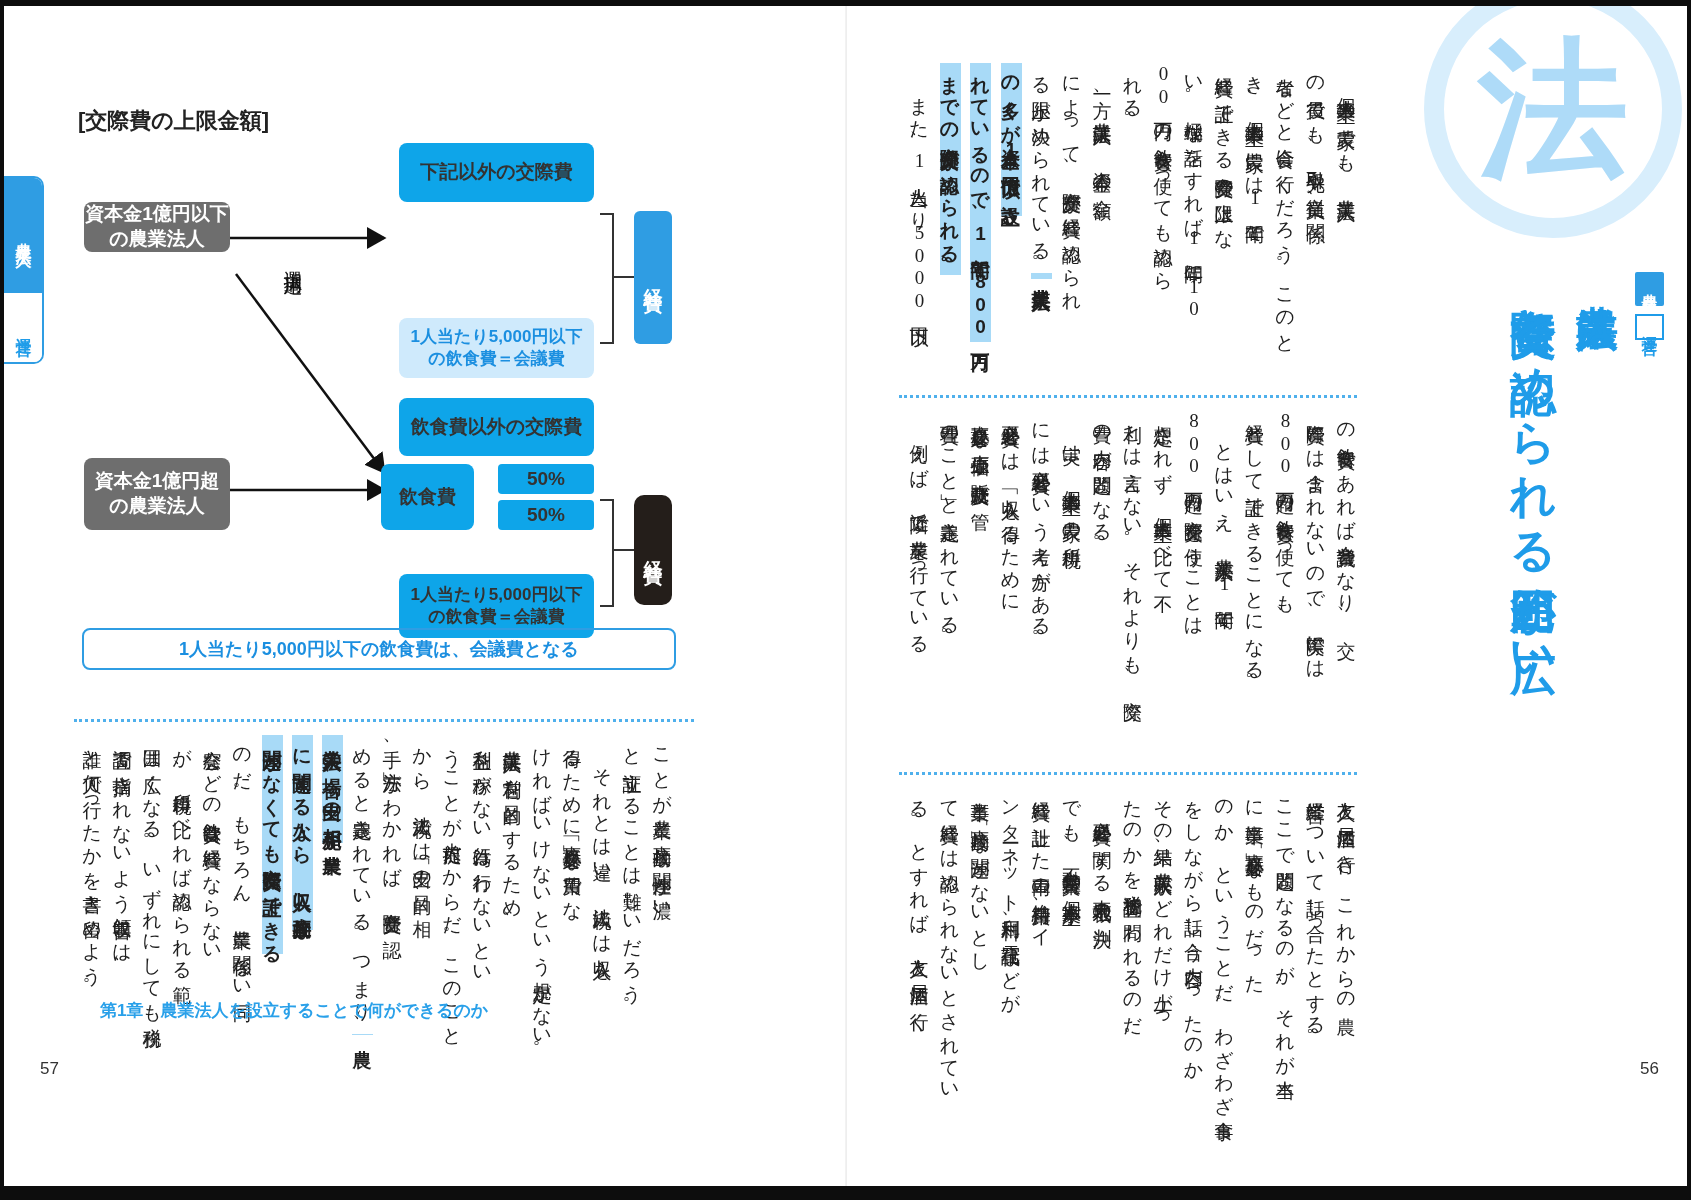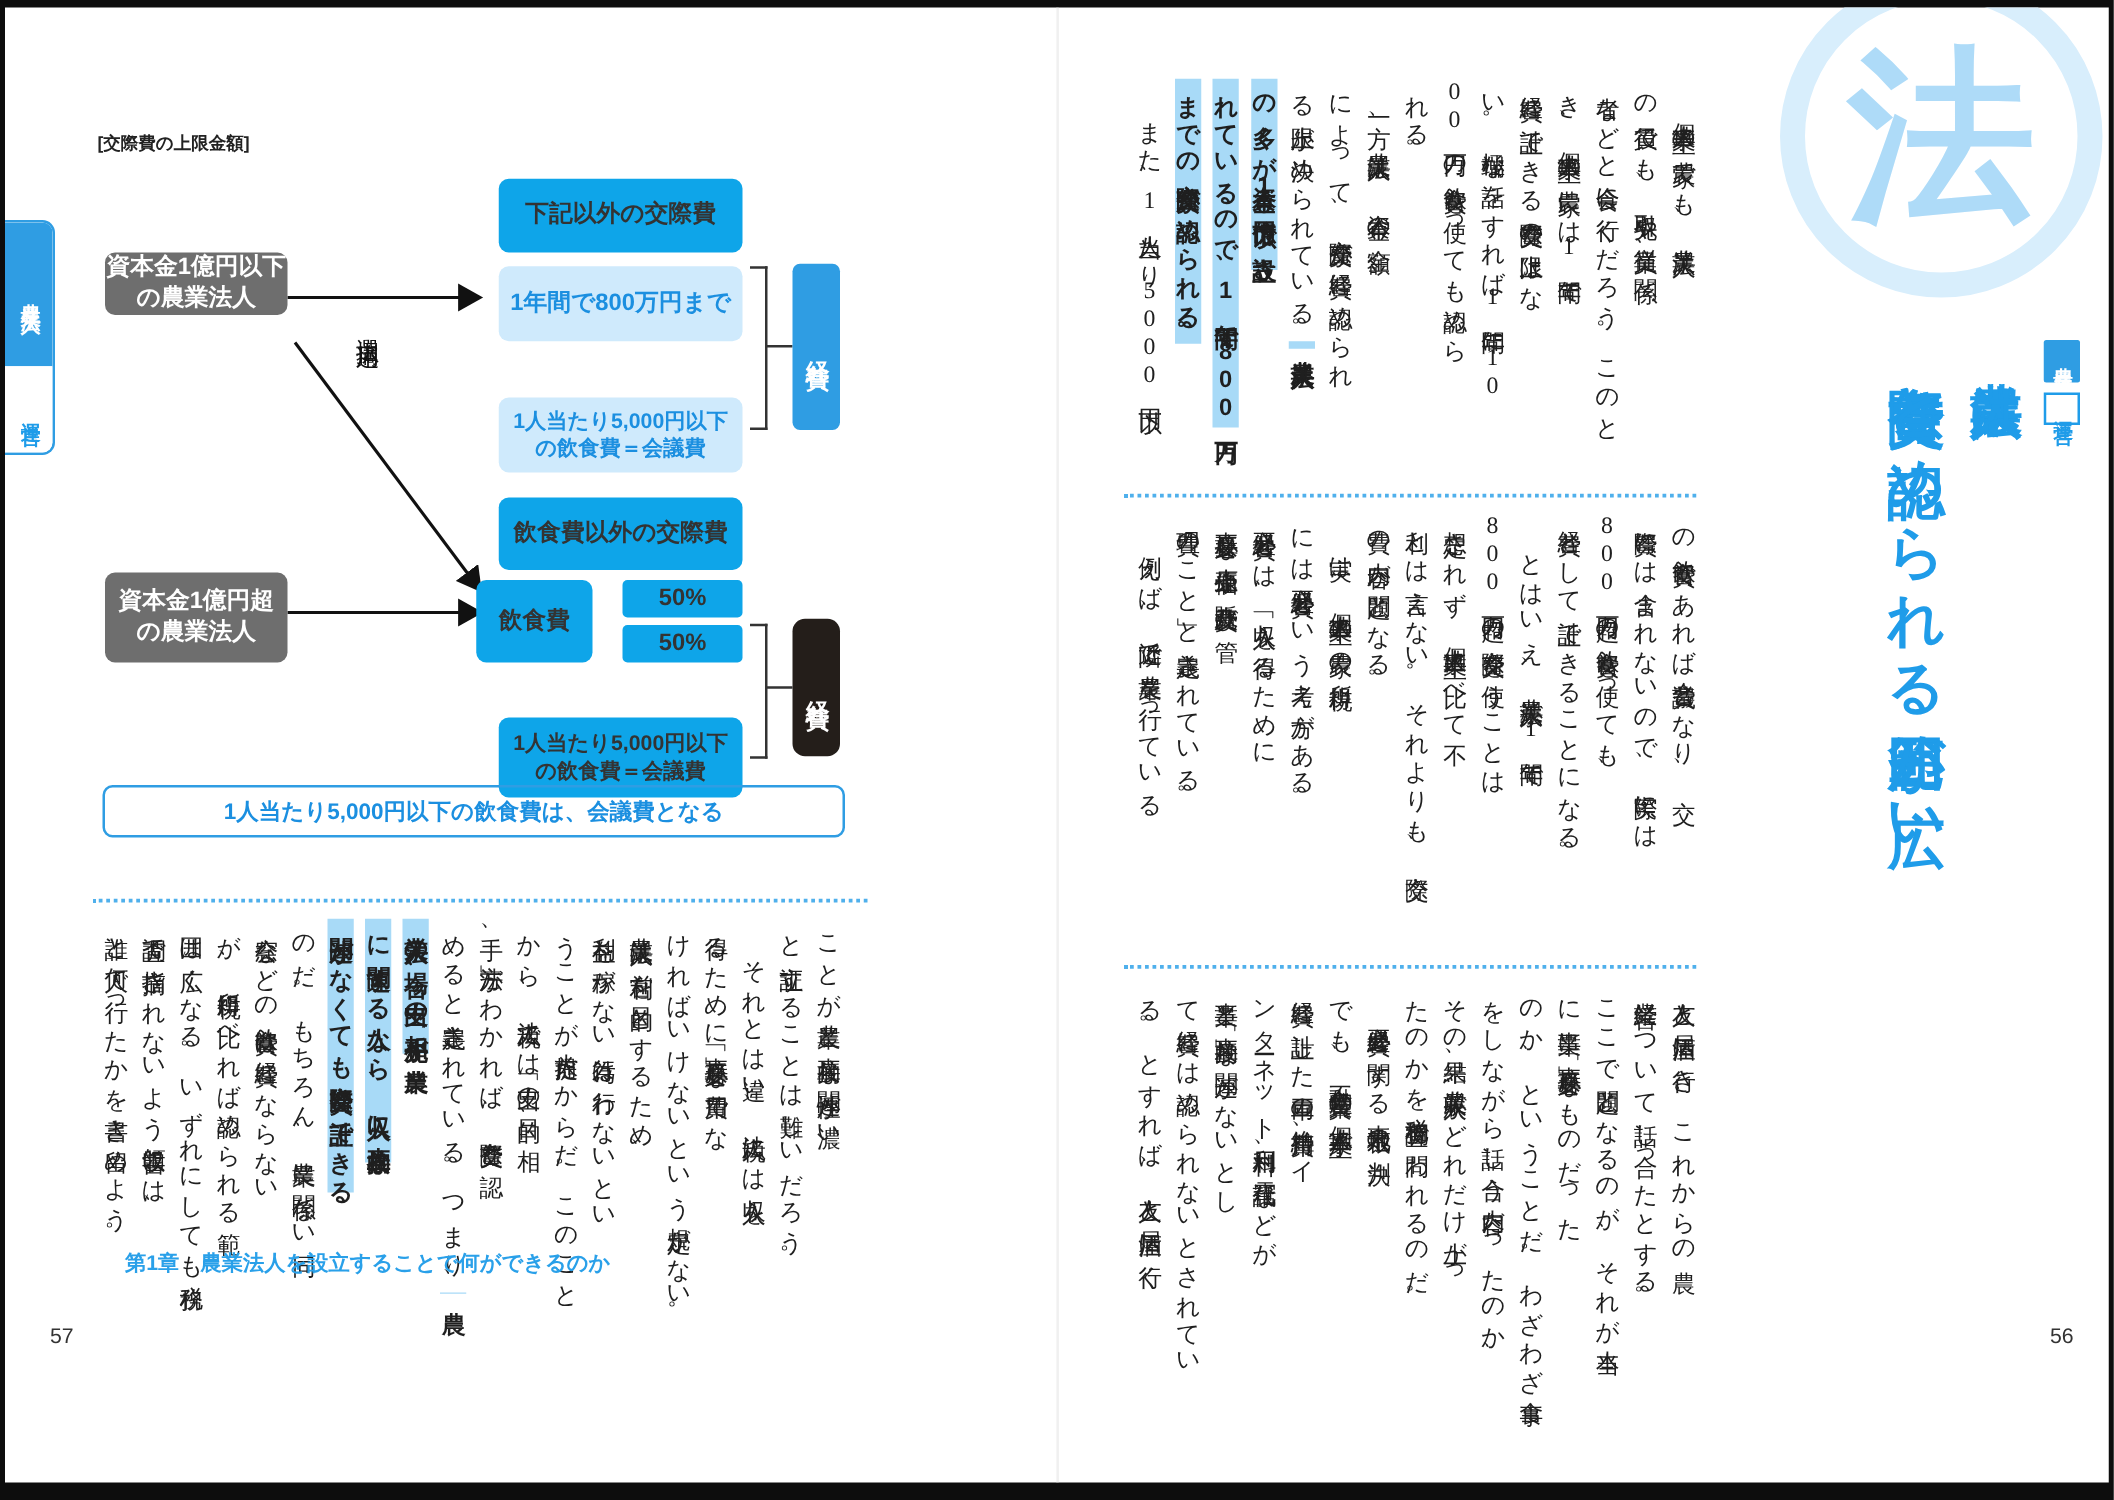--- a/index.html
+++ b/index.html
@@ -24,21 +24,21 @@
   .lblue{background:#cfeafc;color:#1b8fe0;font-size:19px;}
   .small2{font-size:17px;margin-top:36px;}
   .badge{position:absolute;display:flex;align-items:center;justify-content:center;color:#fff;
          font-weight:700;font-size:19px;letter-spacing:5px;}
   .badge-blue{background:#2f9de3;border-radius:6px;}
   .badge-black{background:#241e1a;border-radius:10px;}
   .bracket{position:absolute;border-top:2px solid #333;border-right:2px solid #333;border-bottom:2px solid #333;}
   .connector{position:absolute;border-top:2px solid #333;height:0;}
   .note{position:absolute;border:2px solid #2f9de3;border-radius:8px;color:#1b8fe0;font-weight:700;
         font-size:18px;display:flex;align-items:center;justify-content:center;}
-  .dheading{position:absolute;font-size:14px;font-weight:700;color:#222;}
+  .dheading{position:absolute;font-size:22px;font-weight:700;color:#222;}
   
   .edge-tab{position:absolute;left:0;top:170px;width:40px;height:188px;border:2px solid #2f9de3;border-left:none;
             border-radius:0 10px 10px 0;overflow:hidden;display:flex;flex-direction:column;box-sizing:border-box;}
   .edge-tab .t1{height:115px;background:#2f9de3;color:#fff;display:flex;align-items:center;justify-content:center;
             font-size:16px;font-weight:700;letter-spacing:3px;}
   .edge-tab .t2{flex:1;background:#fff;color:#1f9ce9;display:flex;align-items:center;justify-content:center;
             font-size:16px;font-weight:700;letter-spacing:3px;}
   
   .title-wrap{position:absolute;left:1504px;top:266px;display:flex;flex-direction:row-reverse;gap:14px;align-items:flex-start;}
   .tags-col{display:flex;flex-direction:column;gap:8px;align-items:center;width:30px;}
@@ -83,21 +83,20 @@
     <span>の農業法人</span></span>
   </div>
   <div class="dbox gray" style="left:80px;top:452px;width:146px;height:72px;">
     <span><span>資本金1億円超</span><br>
     <span>の農業法人</span></span>
   </div>
 
   <div class="v abs" style="left:276px;top:250px;font-size:19px;letter-spacing:2px;color:#111;font-weight:500;">選択適用</div>
 
   <div class="dbox lgray" style="left:395px;top:137px;width:195px;height:59px;">下記以外の交際費</div>
-  <div class="dbox lblue" style="left:395px;top:207px;width:195px;height:60px;">1年間で800万円まで</div>
   <div class="dbox lblue small2" style="left:395px;top:276px;width:195px;height:60px;">
     <span><span>1人当たり5,000円以下</span><br>
     <span>の飲食費＝会議費</span></span>
   </div>
   <div class="bracket" style="left:596px;top:207px;width:12px;height:127px;"></div>
   <div class="connector" style="left:608px;top:270px;width:22px;"></div>
   <div class="badge badge-blue v" style="left:630px;top:205px;width:38px;height:133px;">経費</div>
 
   <div class="dbox lgray" style="left:395px;top:392px;width:195px;height:58px;">飲食費以外の交際費</div>
   <div class="dbox lgray" style="left:377px;top:458px;width:93px;height:66px;font-family:Liberation Serif, serif;">飲食費</div>

